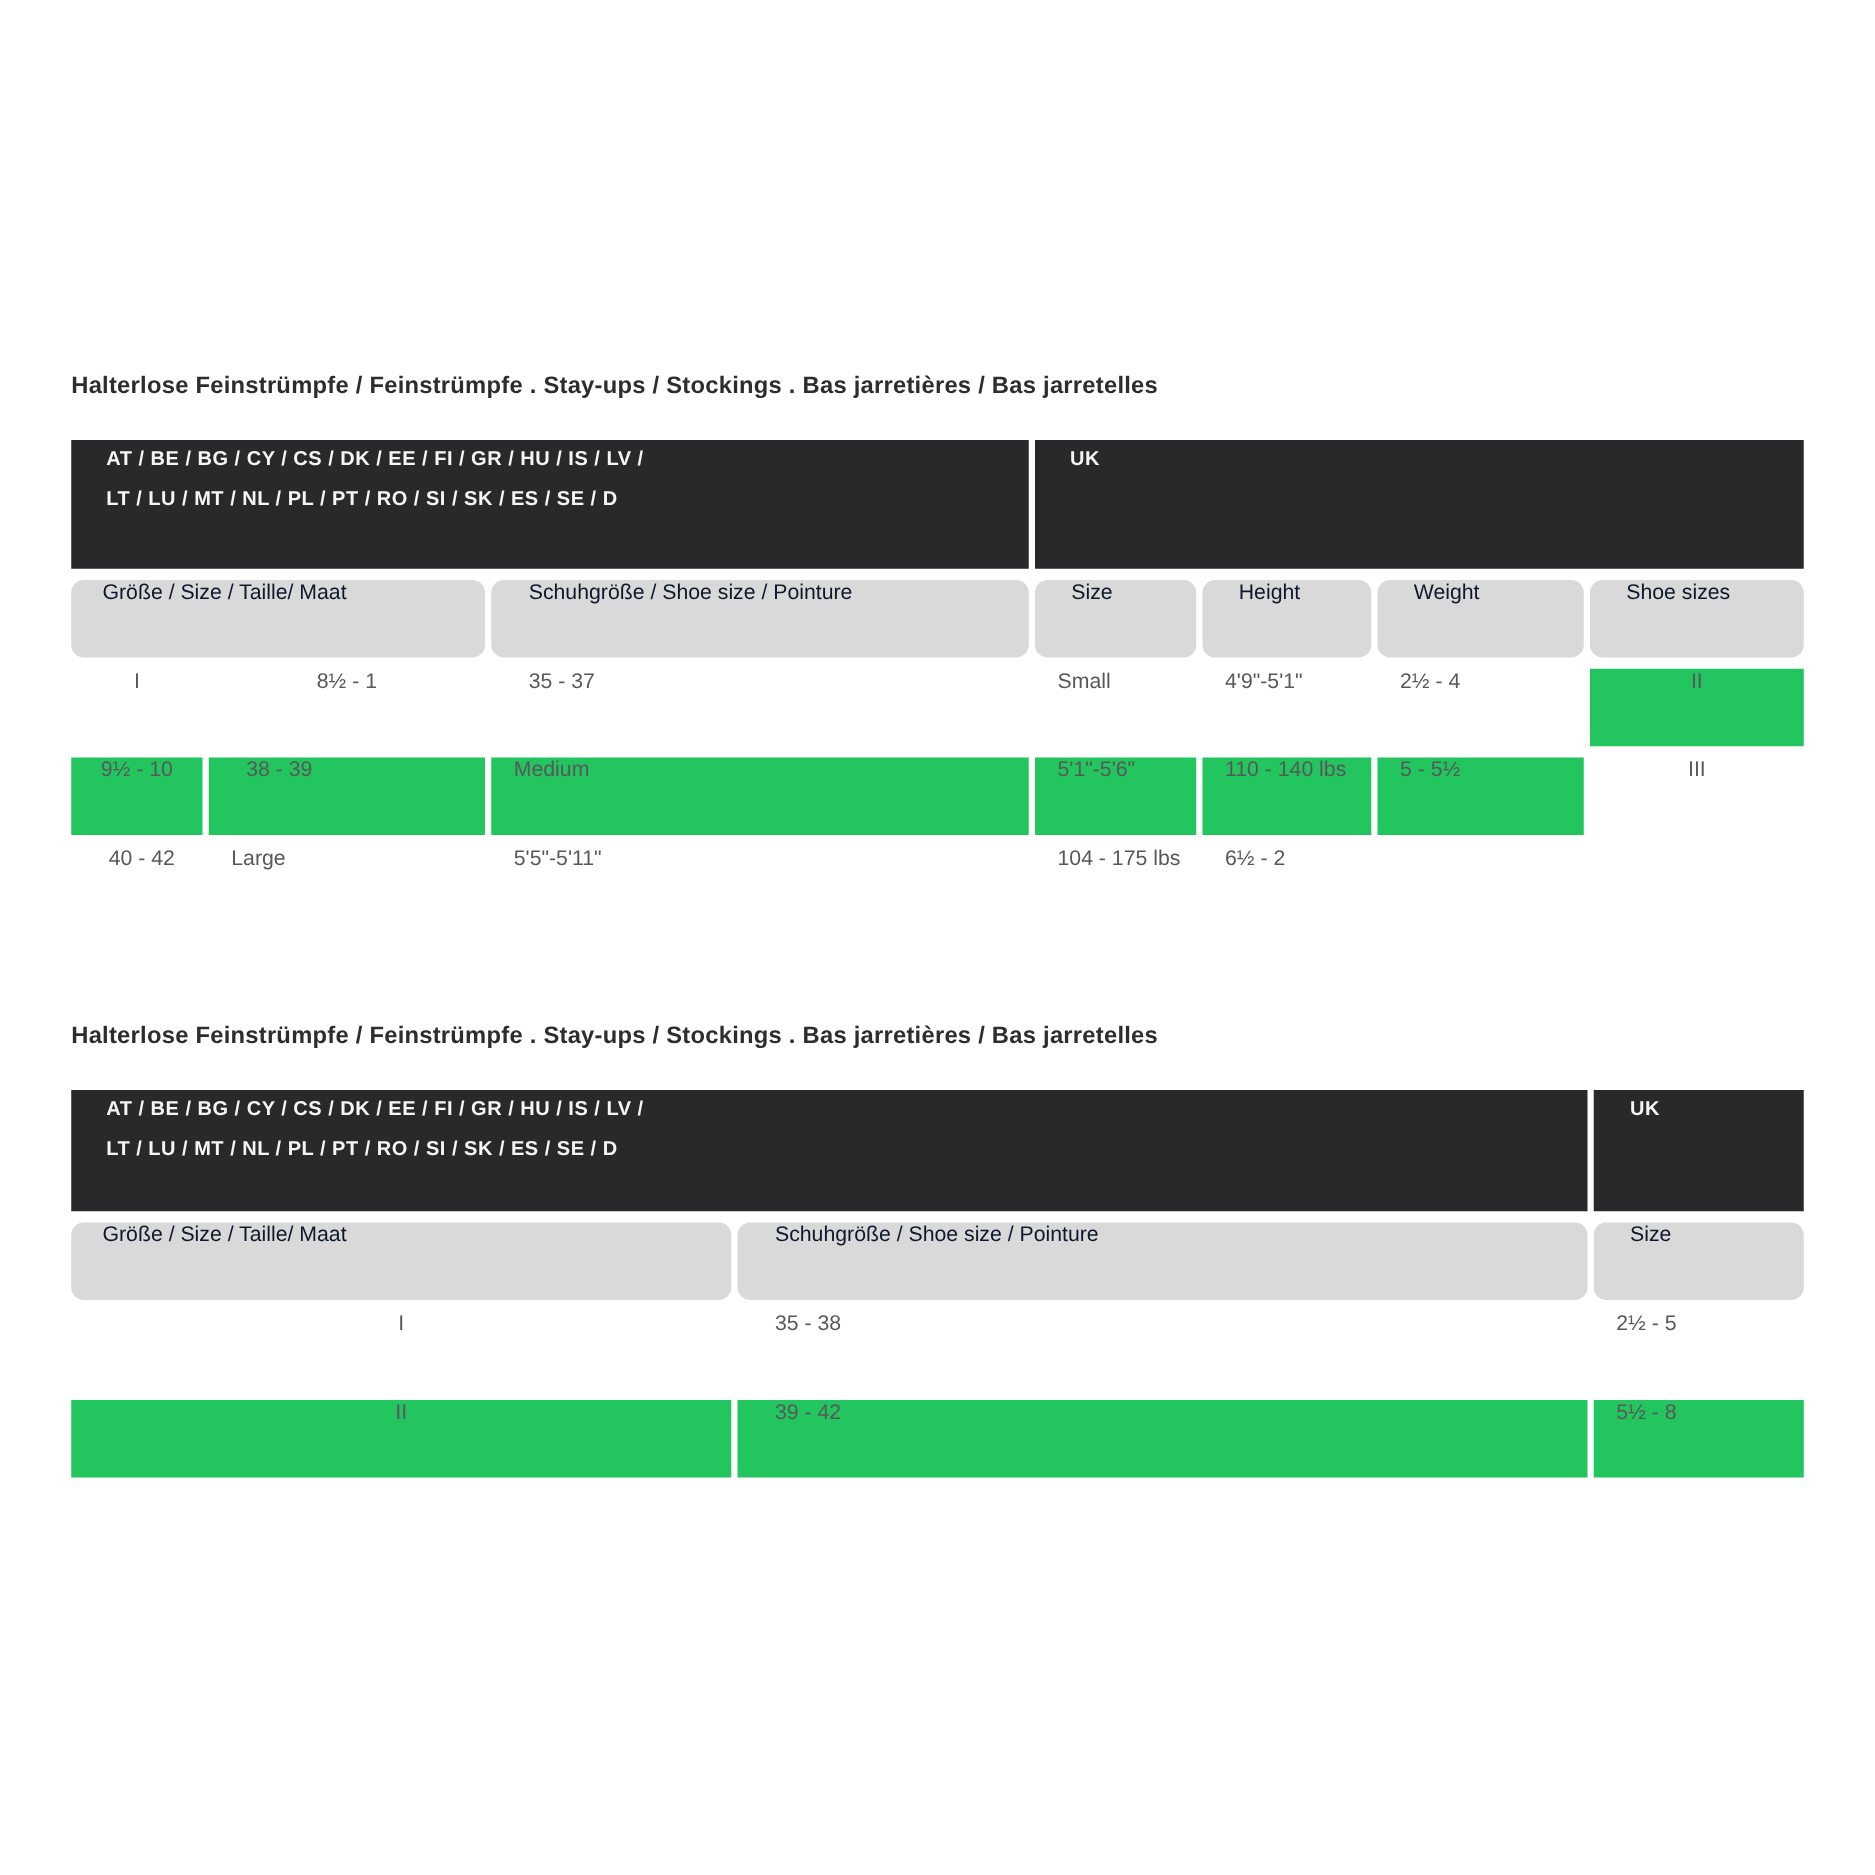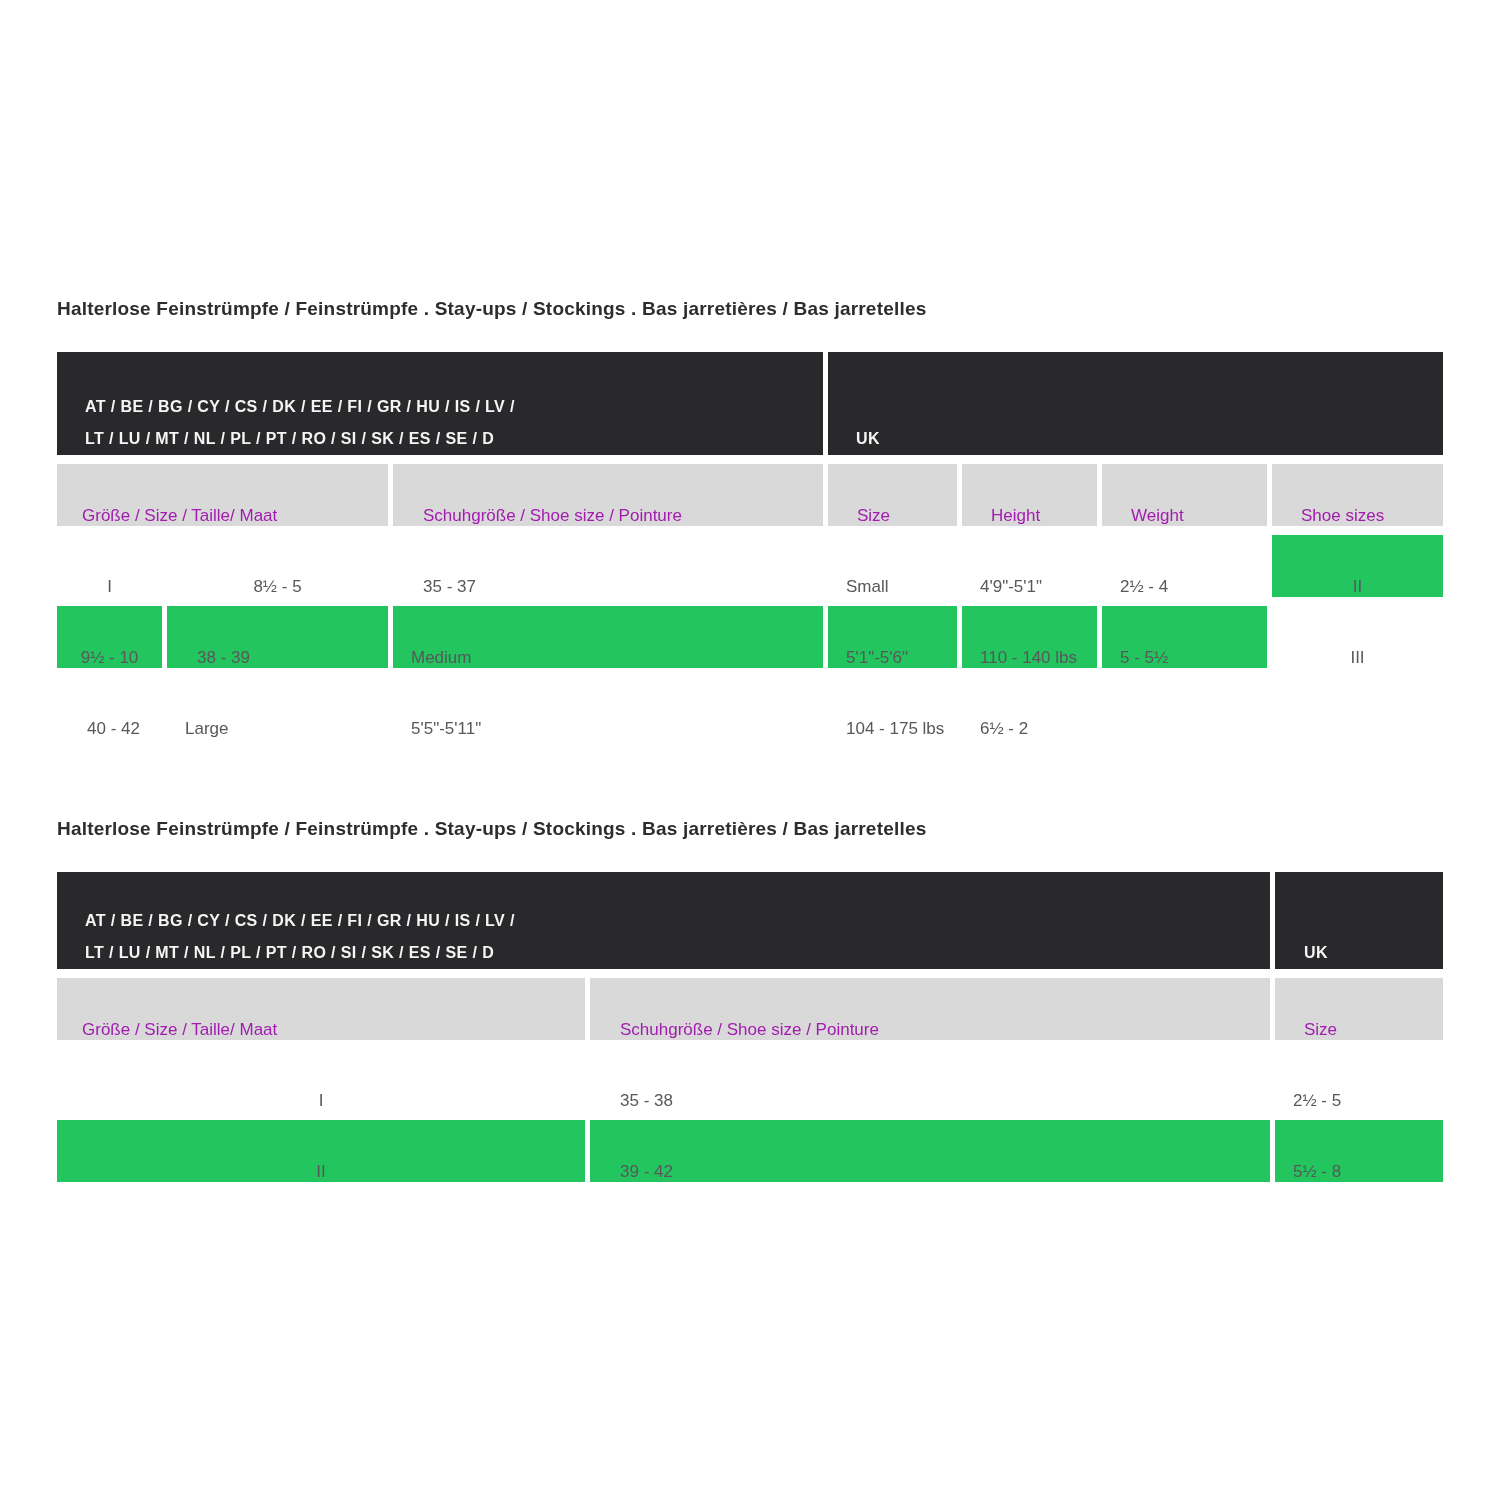--- a/index.html
+++ b/index.html
@@ -34,21 +34,21 @@
     grid-template-rows: 103px 62px 62px 62px 62px;
     margin-bottom: 79px;
   }
   .table-2 {
     grid-template-columns: 528px 680px 168px;
     grid-template-rows: 97px 62px 62px 62px;
   }
   .cell {
     display: flex;
     flex-direction: column;
-    justify-content: flex-end;
+    justify-content: flex-start;
     align-items: flex-start;
     box-sizing: border-box;
     font-size: 17px;
     color: #58585a;
     white-space: nowrap;
   }
   .hd {
     background: #29292b;
     color: #f5f5f5;
     font-weight: 700;
@@ -56,21 +56,22 @@
     line-height: 32px;
     letter-spacing: 0.4px;
     padding-left: 28px;
   }
   .t1-eu { grid-column: 1 / span 3; }
   .t1-uk { grid-column: 4 / span 4; }
   .t2-eu { grid-column: 1 / span 2; }
   .t2-uk { grid-column: 3 / span 1; }
   .sh {
     background: #d9d9d9;
-    color: #a21caf;
+    color: #0f172a;
+    border-radius: 10px;
   }
   .t1-sh-size { grid-column: 1 / span 2; }
   .pad25 { padding-left: 25px; }
   .pad30 { padding-left: 30px; }
   .pad29 { padding-left: 29px; }
   .pad18 { padding-left: 18px; }
   .center { align-items: center; }
   .alt { background: #22c55e; }
 </style>
 </head>
@@ -90,21 +91,21 @@
       <div class="cell hd t1-uk">UK</div>
 
       <div class="cell sh t1-sh-size pad25">Größe / Size / Taille/ Maat</div>
       <div class="cell sh pad30">Schuhgröße / Shoe size / Pointure</div>
       <div class="cell sh pad29">Size</div>
       <div class="cell sh pad29">Height</div>
       <div class="cell sh pad29">Weight</div>
       <div class="cell sh pad29">Shoe sizes</div>
 
       <div class="cell center">I</div>
-      <div class="cell center">8½ - 5</div>
+      <div class="cell center">8½ - 1</div>
       <div class="cell pad30">35 - 37</div>
       <div class="cell pad18">Small</div>
       <div class="cell pad18">4'9"-5'1"</div>
       <div class="cell pad18">2½ - 4</div>
 
       <div class="cell center alt">II</div>
       <div class="cell center alt">9½ - 10</div>
       <div class="cell pad30 alt">38 - 39</div>
       <div class="cell pad18 alt">Medium</div>
       <div class="cell pad18 alt">5'1"-5'6"</div>

